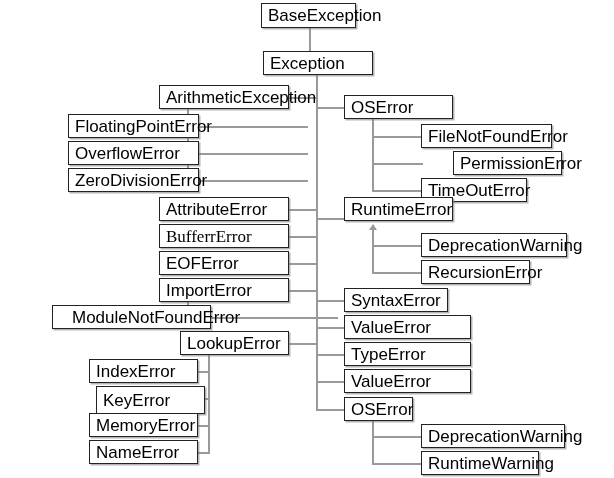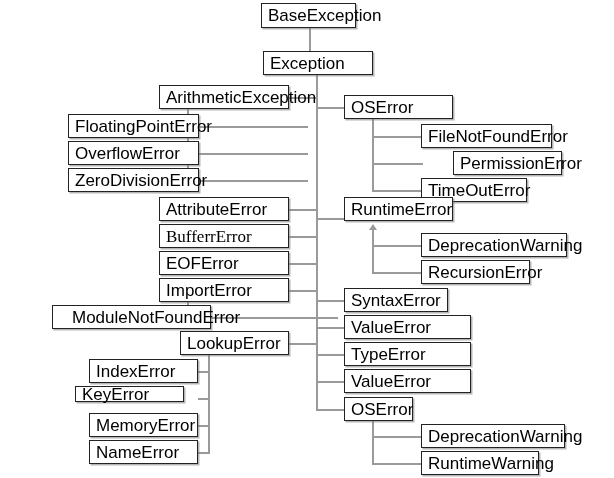--- a/index.html
+++ b/index.html
@@ -97,21 +97,21 @@
     <div class="node" style="left: 68px; top: 114px; width: 131px; height: 24px;">FloatingPointError</div>
     <div class="node" style="left: 68px; top: 141px; width: 131px; height: 24px;">OverflowError</div>
     <div class="node" style="left: 68px; top: 168px; width: 131px; height: 24px;">ZeroDivisionError</div>
     <div class="node" style="left: 159px; top: 197px; width: 130px; height: 24px;">AttributeError</div>
     <div class="node" style="left: 159px; top: 224px; width: 130px; height: 24px; font-family: Liberation Serif, serif;">BufferrError</div>
     <div class="node" style="left: 159px; top: 251px; width: 130px; height: 24px;">EOFError</div>
     <div class="node" style="left: 159px; top: 278px; width: 130px; height: 24px;">ImportError</div>
     <div class="node" style="left: 52px; top: 305px; width: 159px; height: 24px; padding-left: 19px;">ModuleNotFoundError</div>
     <div class="node" style="left: 180px; top: 331px; width: 109px; height: 24px;">LookupError</div>
     <div class="node" style="left: 89px; top: 359px; width: 109px; height: 24px;">IndexError</div>
-    <div class="node" style="left: 75px; top: 386px; width: 109px; height: 16px;">KeyError</div>
+    <div class="node" style="left: 96px; top: 386px; width: 109px; height: 28px;">KeyError</div>
     <div class="node" style="left: 89px; top: 413px; width: 109px; height: 24px;">MemoryError</div>
     <div class="node" style="left: 89px; top: 440px; width: 109px; height: 24px;">NameError</div>
     <div class="node" style="left: 344px; top: 95px; width: 109px; height: 24px;">OSError</div>
     <div class="node" style="left: 421px; top: 124px; width: 131px; height: 24px;">FileNotFoundError</div>
     <div class="node" style="left: 421px; top: 151px; width: 109px; height: 24px; margin-left: 32px;">PermissionError</div>
     <div class="node" style="left: 421px; top: 178px; width: 106px; height: 24px;">TimeOutError</div>
     <div class="node" style="left: 344px; top: 197px; width: 109px; height: 24px;">RuntimeError</div>
     <div class="node" style="left: 421px; top: 233px; width: 146px; height: 24px;">DeprecationWarning</div>
     <div class="node" style="left: 421px; top: 260px; width: 109px; height: 24px;">RecursionError</div>
     <div class="node" style="left: 344px; top: 288px; width: 104px; height: 24px;">SyntaxError</div>

